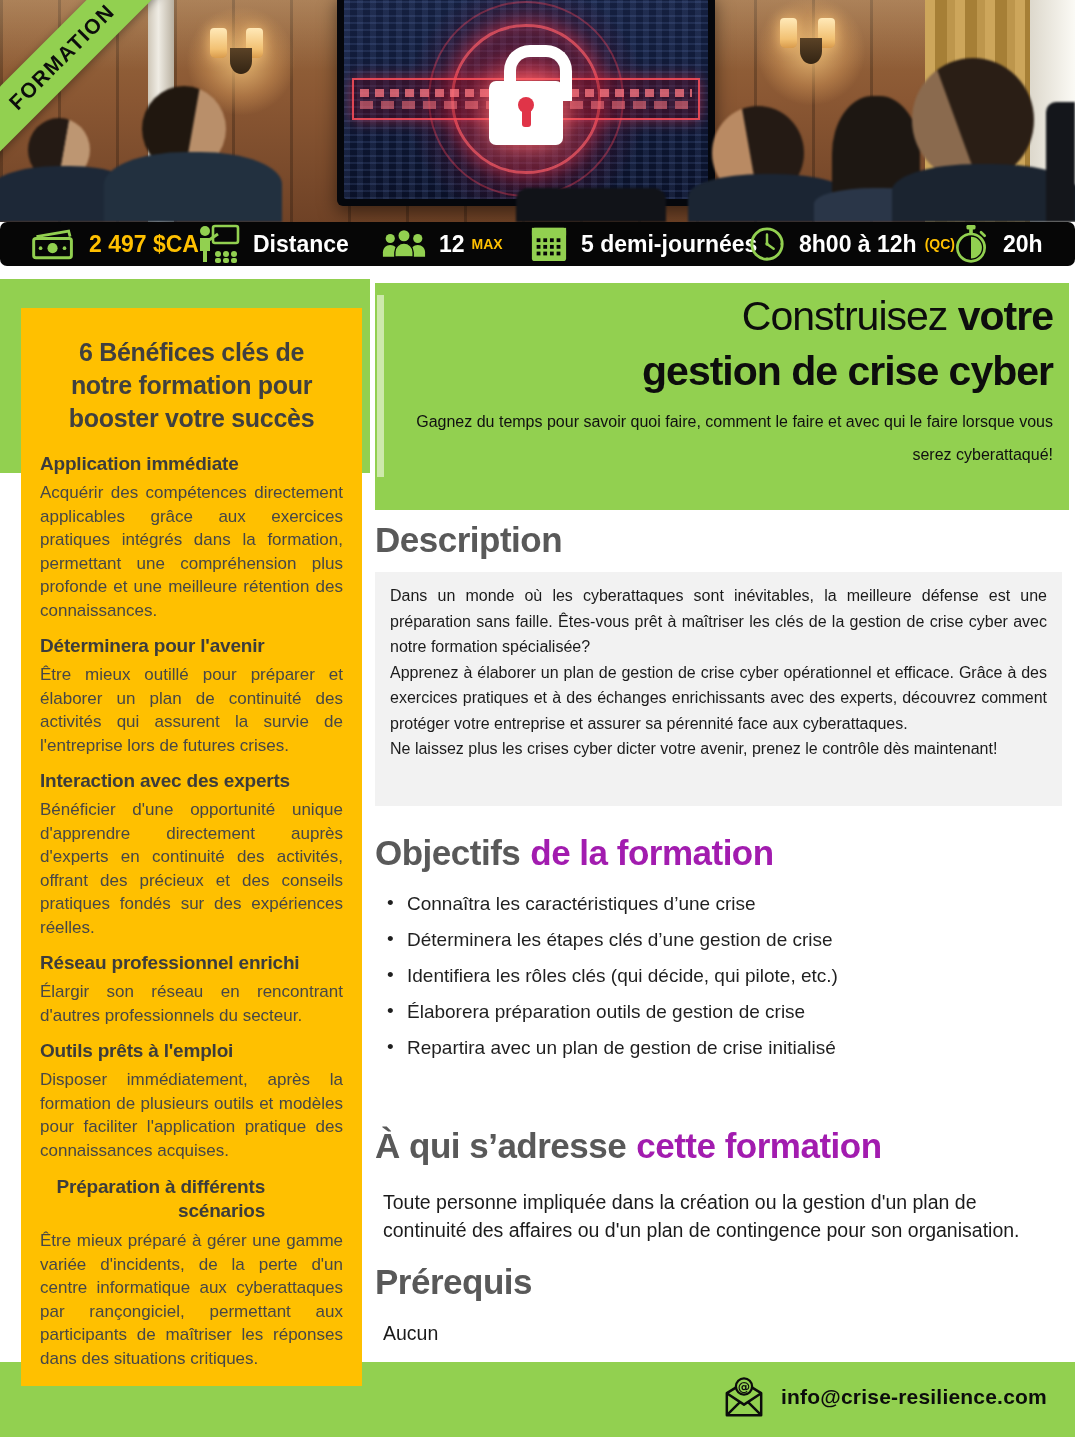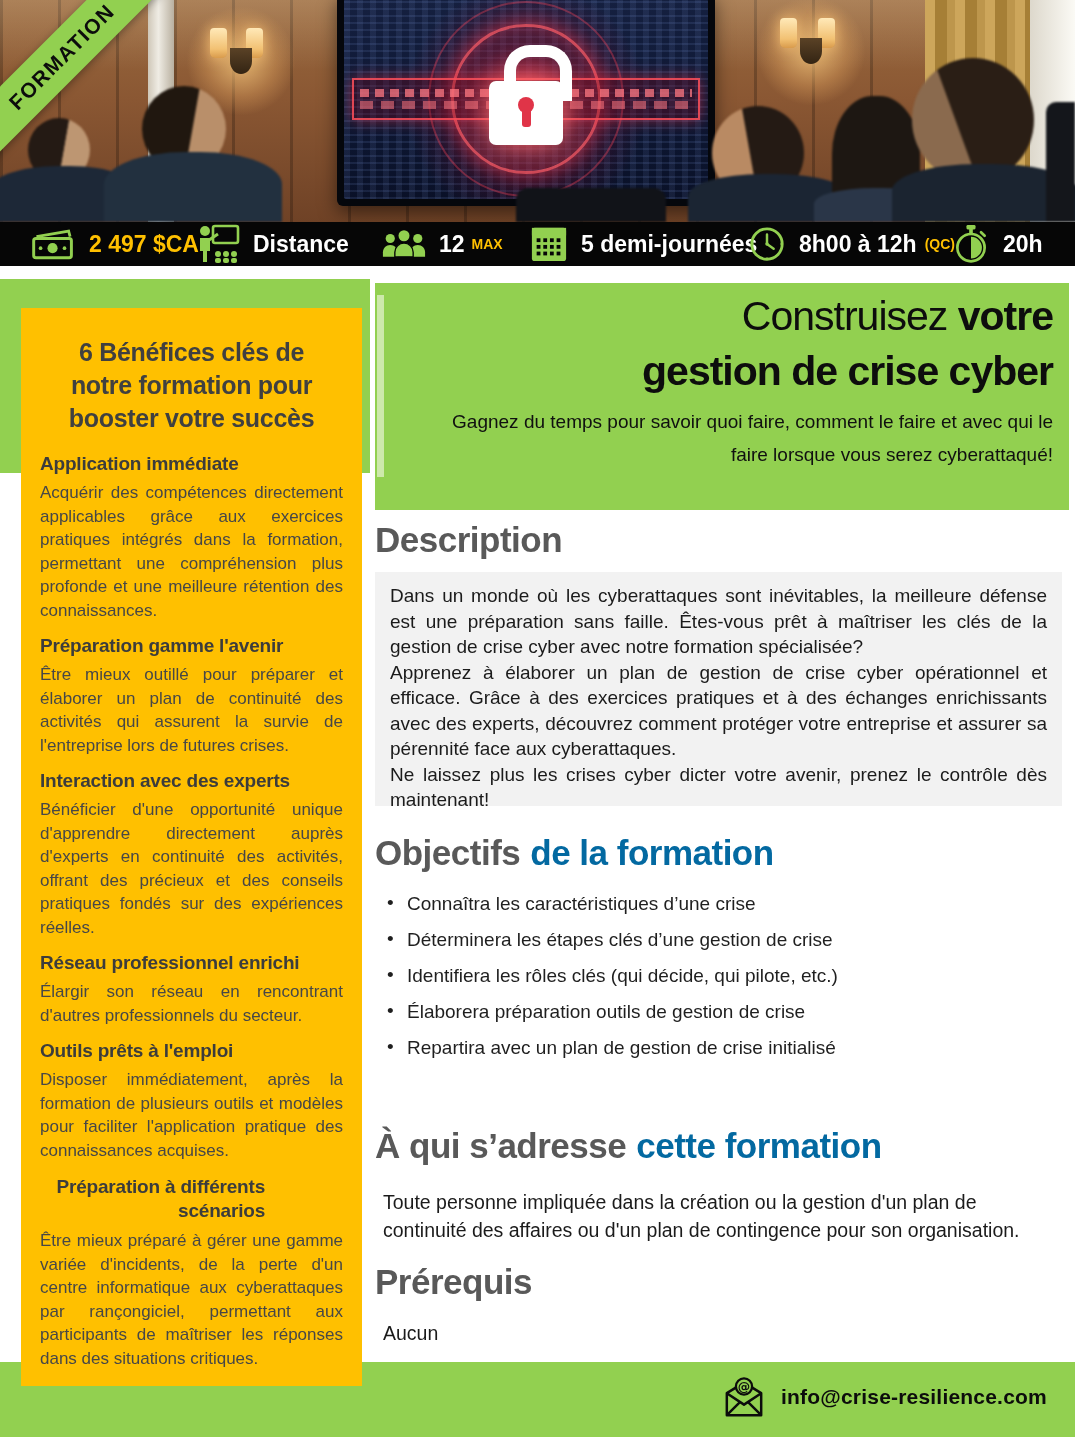--- a/index.html
+++ b/index.html
@@ -83,21 +83,21 @@
   .p-e .torso { left:892px; width:186px; height:58px; background:#1b2430; }
   .chair-r { position:absolute; left:1046px; bottom:0; width:29px; height:120px;
     background:#14161b; border-radius:10px 0 0 0; }
 
   .ribbon { position:absolute; left:-64px; top:34px; width:252px; height:46px;
     background:#92d050; transform:rotate(-45deg); display:flex; align-items:center; justify-content:center;
     box-shadow:0 2px 8px rgba(0,0,0,.35); }
   .ribbon span { color:#0c0c0c; font-weight:700; font-size:21px; letter-spacing:1.5px; }
 
   
-  .infobar { position:absolute; left:0; top:222px; width:1075px; height:44px; background:#060606; }
+  .infobar { position:absolute; left:0; top:222px; width:1075px; height:44px; background:#060606;border-radius:7px; }
   .bar-item { position:absolute; top:0; height:44px; display:flex; align-items:center; gap:13px; }
   .bar-item svg { display:block; }
   .bar-label { color:#ffffff; font-size:23px; font-weight:700; white-space:nowrap; }
   .bar-label.gold { color:#ffc000; }
   .bar-suffix { color:#ffc000; font-size:14px; font-weight:700; margin-left:4px; }
 
   
   .left-green { position:absolute; left:0; top:279px; width:370px; height:194px; background:#92d050; }
   .sidebar { position:absolute; left:21px; top:308px; width:341px; height:1078px; background:#ffc000;
     padding:24px 19px 10px 19px; color:#3f3f3f; z-index:4; }
@@ -107,29 +107,29 @@
   .sec h3 { font-size:19px; font-weight:700; color:#3c3c3c; margin-bottom:6px; letter-spacing:-0.2px; }
   .sec p { font-size:17px; line-height:23.5px; text-align:justify; color:#474747; }
   .sec:last-child h3 { max-width:225px; line-height:24px;text-align:right; }
 
   
   .green-header { position:absolute; left:375px; top:283px; width:694px; height:227px;
     background:#92d050; text-align:right; padding:6px 16px 0 40px; }
   .accent-bar { position:absolute; left:2px; top:12px; width:7px; height:182px; background:#cde9ab; }
   .main-title { color:#0d0d0d; font-size:41px; line-height:55px; letter-spacing:-1px; font-weight:400; }
   .main-title b { font-weight:700; }
-  .sub-title { color:#101010; font-size:19px; line-height:33px; margin-top:6px; font-weight:400; }
+  .sub-title { color:#101010; font-size:16px; line-height:33px; margin-top:6px; font-weight:400; }
 
   .h-big { position:absolute; left:375px; color:#595959; font-size:35px; font-weight:700;
     letter-spacing:-0.5px; white-space:nowrap; }
-  .h-big .lite { color:#0369a1; margin-left:10px; }
+  .h-big .lite { color:#a21caf; margin-left:10px; }
 
   .desc-box { position:absolute; left:375px; top:572px; width:687px; height:234px;
     background:#f2f2f2; padding:11px 15px; color:#1b1b1b; }
-  .desc-box p { font-size:19px; line-height:25.5px; text-align:justify; }
+  .desc-box p { font-size:16px; line-height:25.5px; text-align:justify; }
 
   .objectives { position:absolute; left:383px; top:893px; width:670px; }
   .obj-item { position:relative; padding-left:24px; margin-bottom:14px;
     font-size:19px; color:#1f1f1f; }
   .obj-item::before { content:"•"; position:absolute; left:4px; top:-1px; color:#1f1f1f; }
 
   .audience-body { position:absolute; left:383px; top:1188px; width:660px;
     font-size:19.5px; line-height:28px; color:#1b1b1b; }
   .prereq-body { position:absolute; left:383px; top:1322px; font-size:19.5px; color:#1b1b1b; }
 
@@ -286,21 +286,21 @@
   </div>
 
   <div class="left-green"></div>
   <aside class="sidebar">
     <h2>6 Bénéfices clés de notre formation pour booster votre succès</h2>
     <div class="sec">
       <h3>Application immédiate</h3>
       <p>Acquérir des compétences directement applicables grâce aux exercices pratiques intégrés dans la formation, permettant une compréhension plus profonde et une meilleure rétention des connaissances.</p>
     </div>
     <div class="sec">
-      <h3>Préparation gamme l'avenir</h3>
+      <h3>Déterminera pour l'avenir</h3>
       <p>Être mieux outillé pour préparer et élaborer un plan de continuité des activités qui assurent la survie de l'entreprise lors de futures crises.</p>
     </div>
     <div class="sec">
       <h3>Interaction avec des experts</h3>
       <p>Bénéficier d'une opportunité unique d'apprendre directement auprès d'experts en continuité des activités, offrant des précieux et des conseils pratiques fondés sur des expériences réelles.</p>
     </div>
     <div class="sec">
       <h3>Réseau professionnel enrichi</h3>
       <p>Élargir son réseau en rencontrant d'autres professionnels du secteur.</p>
     </div>

